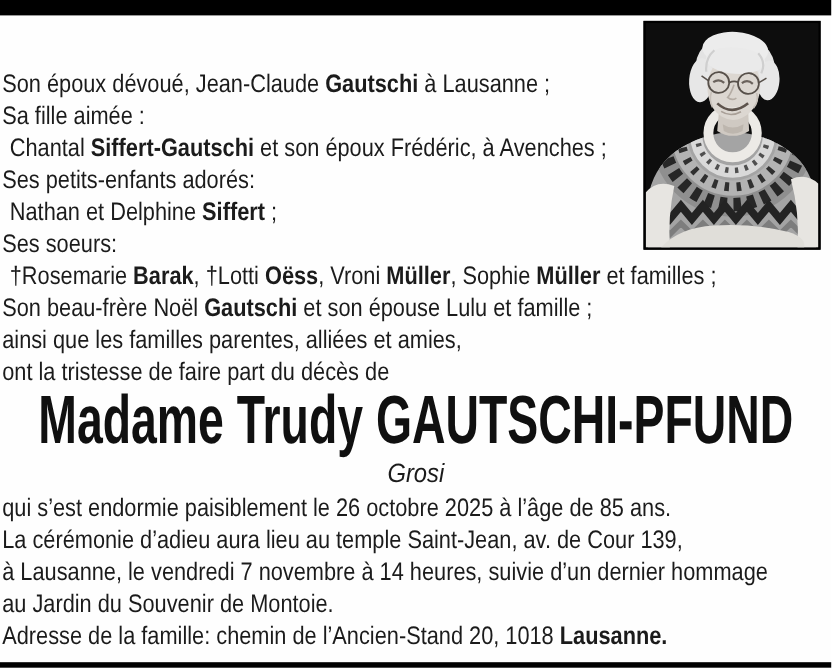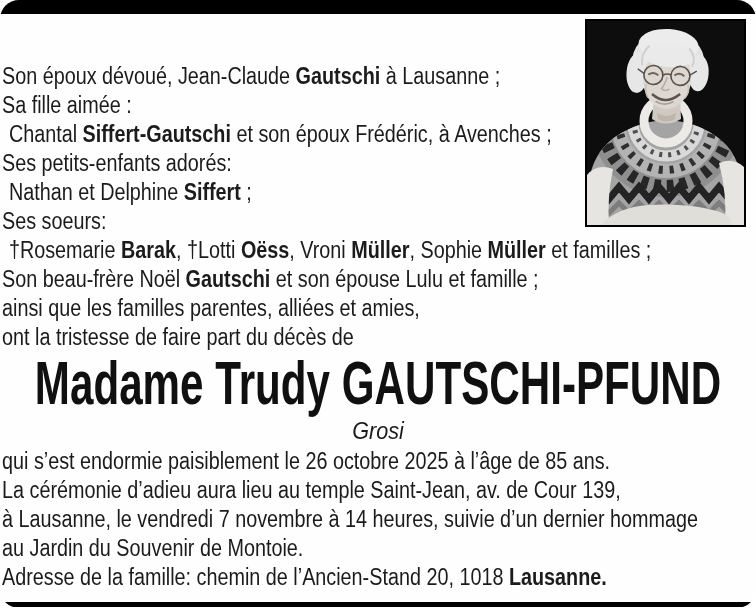--- a/index.html
+++ b/index.html
@@ -3,21 +3,20 @@
 <meta charset="utf-8">
 <style>
   html,body{margin:0;padding:0;background:#ffffff;}
   .page{
     position:relative;
     width:756px;height:608px;
     background:#fefefe;
     overflow:hidden;
     font-family:"Liberation Sans", sans-serif;
     color:#1b1b1b;
-    border-radius:19px;
   }
   .rule{position:absolute;left:0;width:756px;background:#000;}
   .rule.top{top:0;height:14px;}
   .rule.bottom{top:602px;height:5px;}
 
   .photo-frame{
     position:absolute;left:585px;top:19px;width:161px;height:208px;
     box-sizing:border-box;border:2px solid #000;background:#0d0d0d;
   }
   .photo-frame svg{display:block;}

